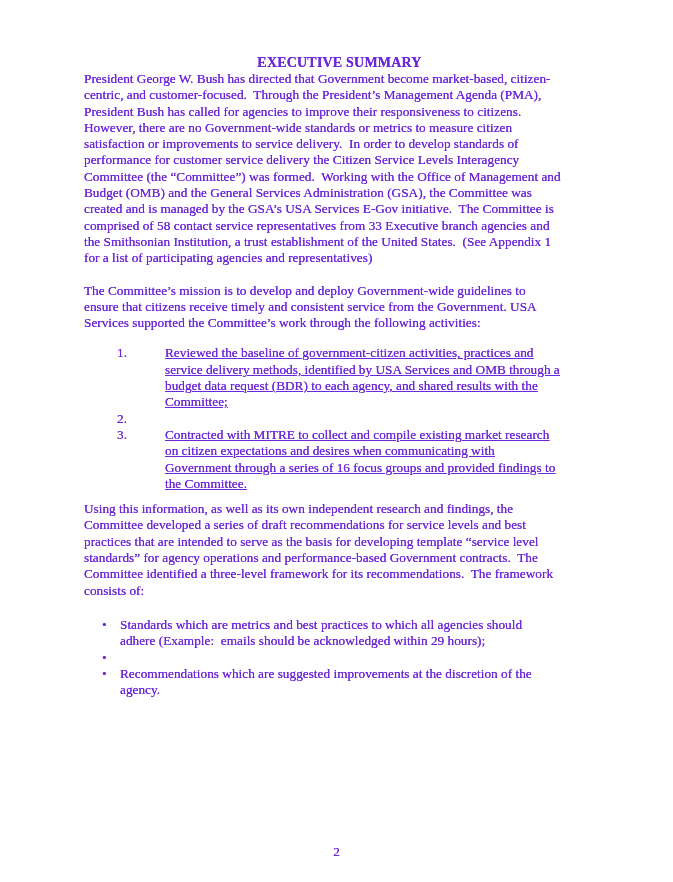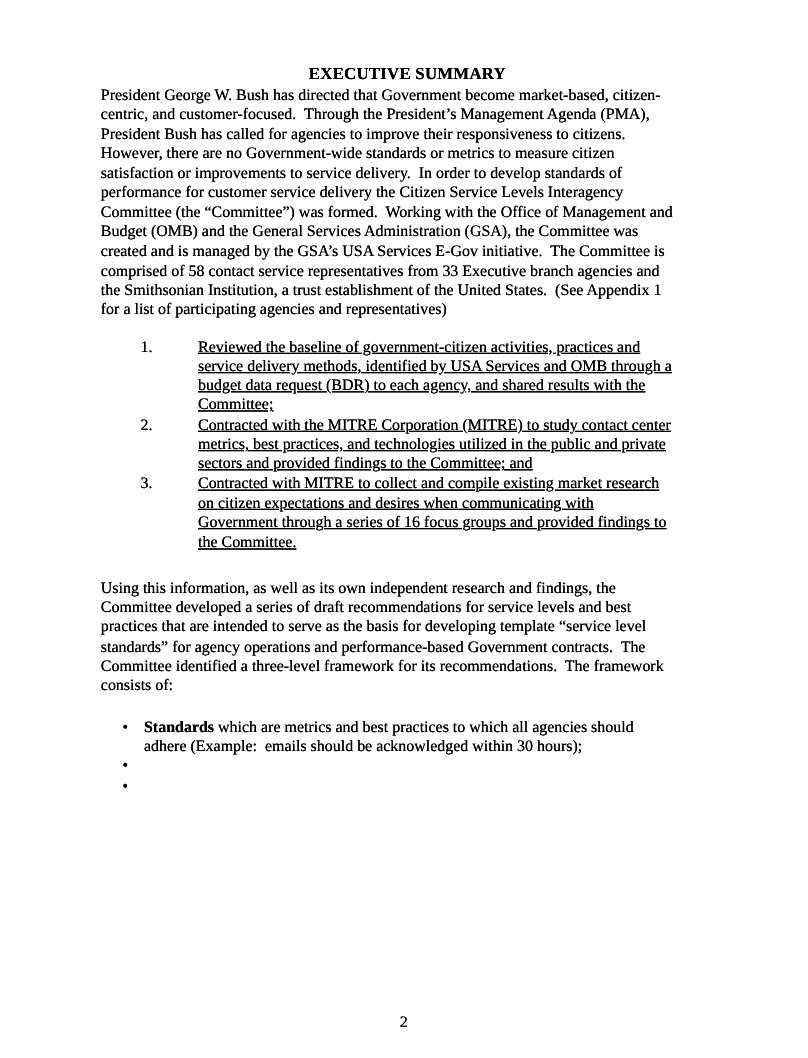--- a/index.html
+++ b/index.html
@@ -8,42 +8,42 @@
     background: #ffffff;
   }
   .page {
     position: relative;
     width: 673px;
     height: 882px;
     background: #ffffff;
     font-family: "Liberation Serif", "DejaVu Serif", serif;
     font-size: 13.3px;
     line-height: 16.3px;
-    color: #000000;
+    color: #6d28d9;
     overflow: hidden;
     text-shadow: 0 0 0.4px currentColor; 
   }
   .content {
     padding: 0 78px 0 84px;
   }
   .doc-title {
     margin: 54px 0 0 0;
     text-align: center;
     font-size: 14px;
     font-weight: bold;
     letter-spacing: 0.2px;
     line-height: 17px;
   }
   .para {
     margin: 0;
     white-space: pre;           
   }
   .para-1 { }
   .para-2 { margin-top: 16px; }
-  .para-3 { margin-top: 22px; }
+  .para-3 { margin-top: 9px; }
 
   ol.numlist {
     list-style: none;
     margin: 14px 0 0 0;
     padding: 0;
   }
   ol.numlist li {
     display: flex;
     margin: 0;
   }
@@ -62,21 +62,21 @@
   ul.bulletlist li {
     display: flex;
     margin: 0;
   }
   .bullet {
     flex: none;
     width: 18px;
     margin-left: 18px;
   }
   .btext { white-space: pre; }
-  .term { font-weight: bold; }
+  .term { font-weight: normal; }
 
   .pagenum {
     position: absolute;
     top: 844px;
     left: 0;
     right: 0;
     text-align: center;
   }
 </style>
 </head>
@@ -93,34 +93,34 @@
 However, there are no Government-wide standards or metrics to measure citizen
 satisfaction or improvements to service delivery.  In order to develop standards of
 performance for customer service delivery the Citizen Service Levels Interagency
 Committee (the “Committee”) was formed.  Working with the Office of Management and
 Budget (OMB) and the General Services Administration (GSA), the Committee was
 created and is managed by the GSA’s USA Services E-Gov initiative.  The Committee is
 comprised of 58 contact service representatives from 33 Executive branch agencies and
 the Smithsonian Institution, a trust establishment of the United States.  (See Appendix 1
 for a list of participating agencies and representatives)</p>
 
+    <p class="para para-2">The Committee’s mission is to develop and deploy Government-wide guidelines to
+ensure that citizens receive timely and consistent service from the Government. USA
+Services supported the Committee’s work through the following activities:</p>
 
     <ol class="numlist">
       <li>
         <span class="num">1.</span>
         <span class="numtext">Reviewed the baseline of government-citizen activities, practices and
 service delivery methods, identified by USA Services and OMB through a
 budget data request (BDR) to each agency, and shared results with the
 Committee;</span>
       </li>
       <li>
         <span class="num">2.</span>
-        <span class="numtext">Contracted with the MITRE Corporation (MITRE) to study contact center
-metrics, best practices, and technologies utilized in the public and private
-sectors and provided findings to the Committee; and</span>
       </li>
       <li>
         <span class="num">3.</span>
         <span class="numtext">Contracted with MITRE to collect and compile existing market research
 on citizen expectations and desires when communicating with
 Government through a series of 16 focus groups and provided findings to
 the Committee.</span>
       </li>
     </ol>
 
@@ -128,26 +128,28 @@
 Committee developed a series of draft recommendations for service levels and best
 practices that are intended to serve as the basis for developing template “service level
 standards” for agency operations and performance-based Government contracts.  The
 Committee identified a three-level framework for its recommendations.  The framework
 consists of:</p>
 
     <ul class="bulletlist">
       <li>
         <span class="bullet">•</span>
         <span class="btext"><span class="term">Standards</span><span> which are metrics and best practices to which all agencies should
-adhere (Example:  emails should be acknowledged within 30 hours);</span></span>
+adhere (Example:  emails should be acknowledged within 29 hours);</span></span>
       </li>
       <li>
         <span class="bullet">•</span>
       </li>
       <li>
         <span class="bullet">•</span>
+        <span class="btext"><span class="term">Recommendations</span><span> which are suggested improvements at the discretion of the
+agency.</span></span>
       </li>
     </ul>
 
   </div>
 
   <div class="pagenum">2</div>
 </div>
 
 </body></html>

